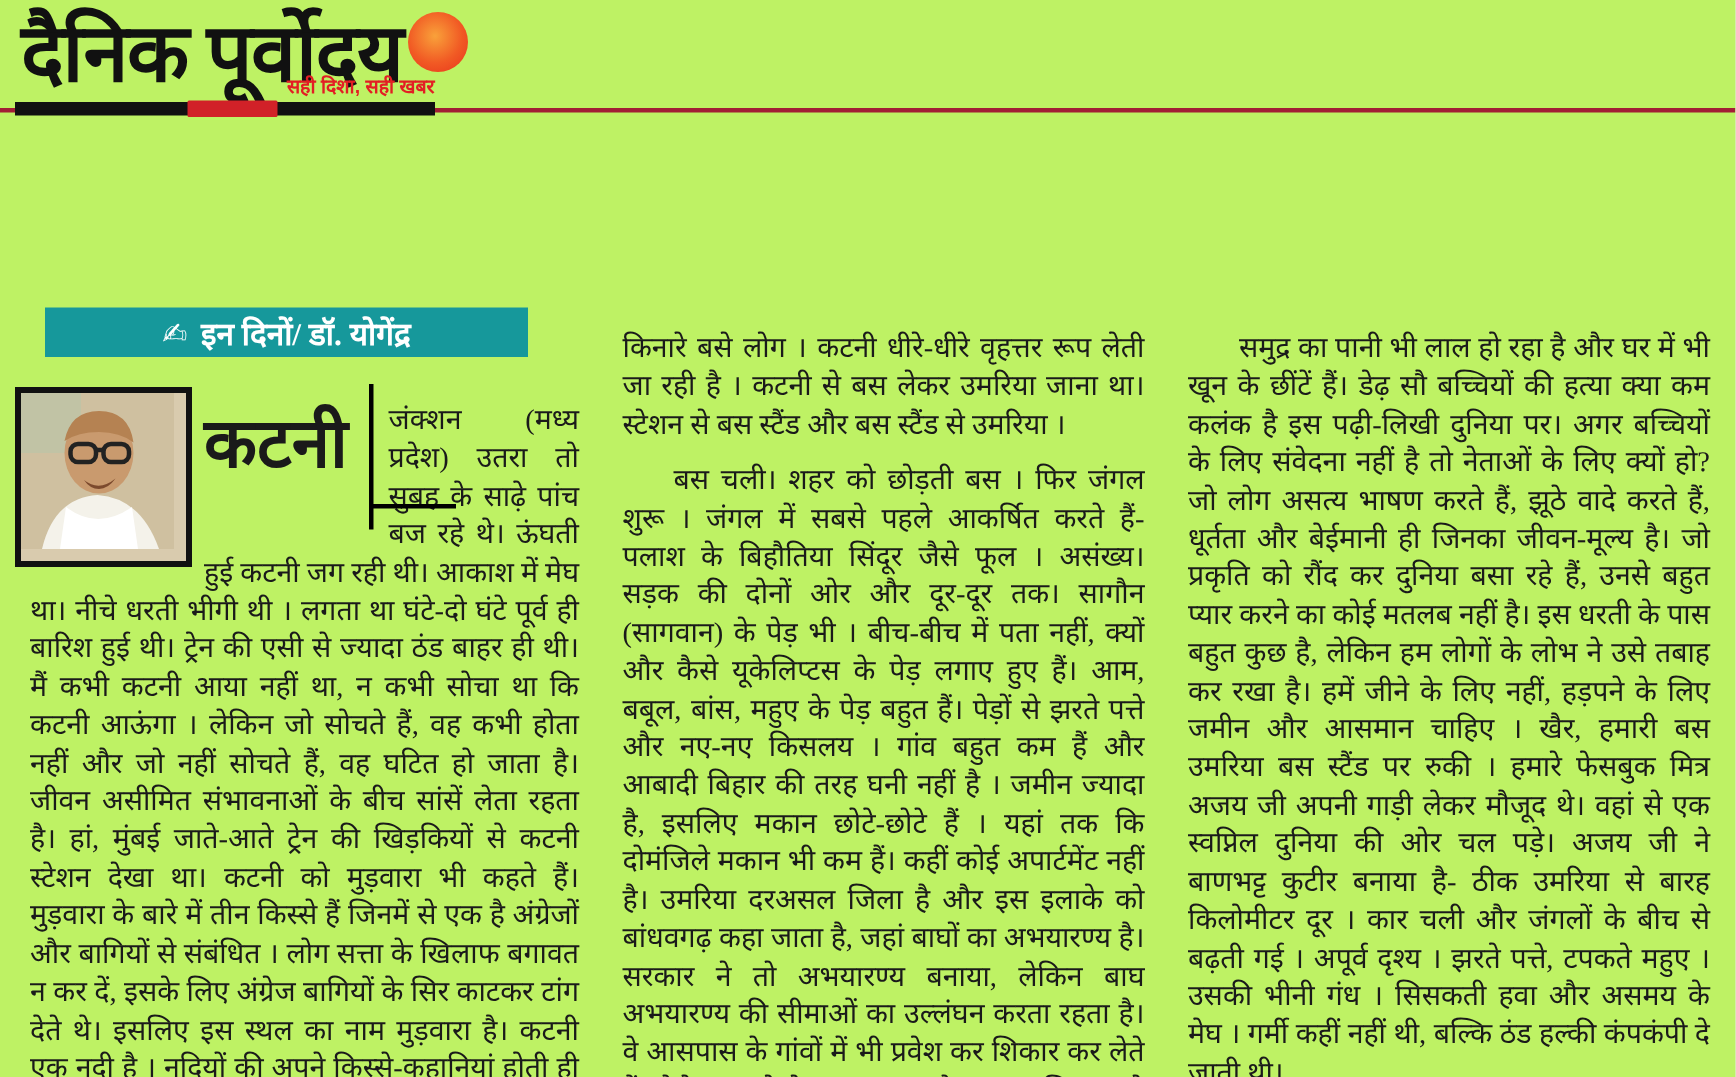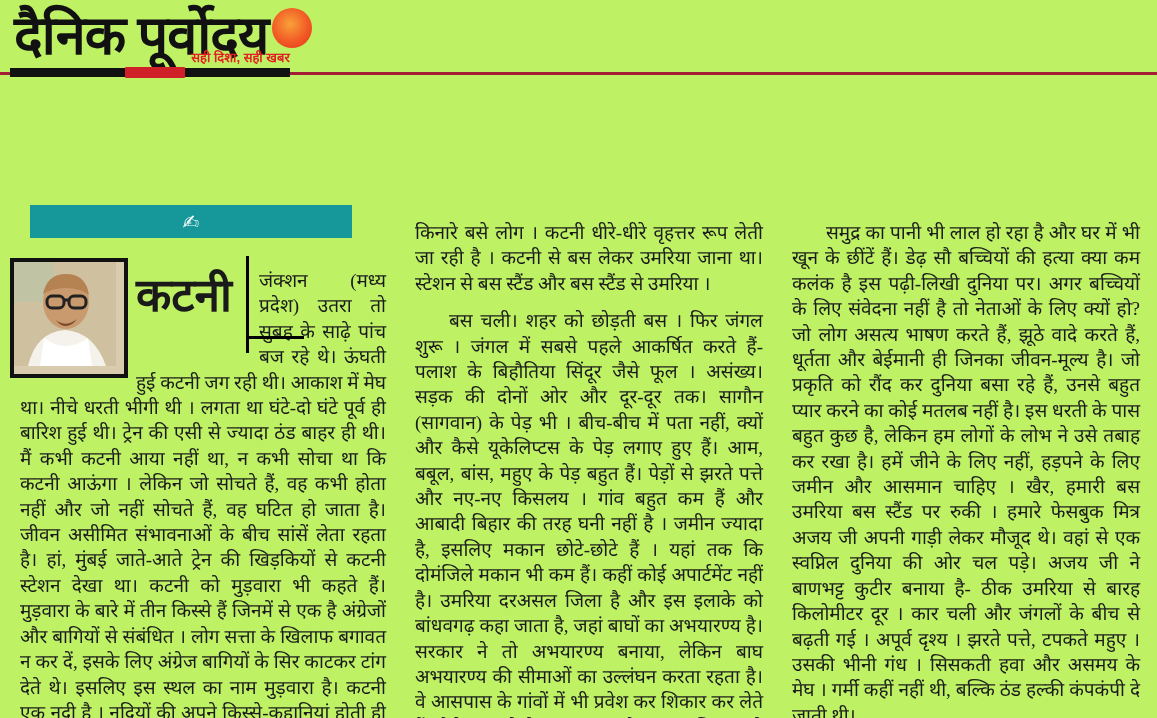--- a/index.html
+++ b/index.html
@@ -99,20 +99,21 @@
     <div class="tagline">सही दिशा, सही खबर</div>
     <div class="mast-bar">
       <div class="mast-badge"></div>
     </div>
     <div class="rule-crimson"></div>
   </div>
 
 
   <div class="byline-bar">
     <span class="byline-icon">✍</span>
+    <span>इन दिनों/ डॉ. योगेंद्र</span>
   </div>
 
   <div class="col col1">
     <div class="photo-frame">
       <svg width="102" height="104" viewBox="0 0 102 104" xmlns="http://www.w3.org/2000/svg">
         <rect width="102" height="104" fill="#cfc0a0"></rect>
         <rect x="0" y="0" width="40" height="40" fill="#b8c4a8" opacity="0.6"></rect>
         <path d="M14 104 Q22 70 51 68 Q80 70 92 104 Z" fill="#f4f2ea"></path>
         <path d="M30 76 Q51 92 74 76 L78 104 L26 104 Z" fill="#ffffff"></path>
         <ellipse cx="52" cy="40" rx="23" ry="27" fill="#c99a6e"></ellipse>

